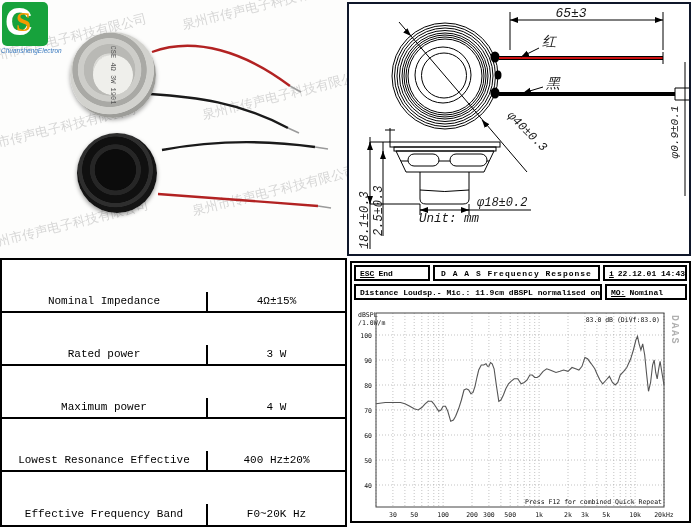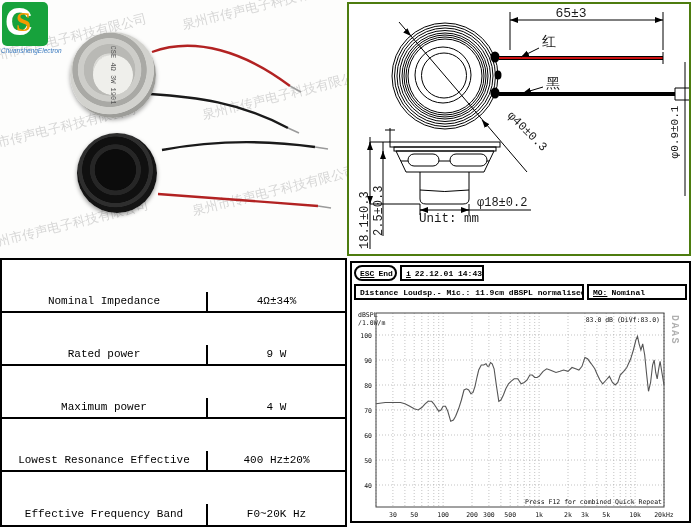--- a/index.html
+++ b/index.html
@@ -24,43 +24,43 @@
     box-shadow:0 2px 4px rgba(0,0,0,.35);}
   #speaker-top .label{position:absolute;left:23px;top:23px;width:40px;height:40px;border-radius:50%;
     background:radial-gradient(circle,#efefeb 0 70%,#d8d8d2 71% 100%);display:flex;align-items:center;justify-content:center;}
   #speaker-top .label span{display:block;transform:rotate(90deg);font-size:7px;color:#555;white-space:nowrap;}
   #speaker-bottom{left:77px;top:133px;width:80px;height:80px;
     background:radial-gradient(circle at 48% 46%, #0c0c0c 0 34%, #262626 35% 42%, #101010 43% 55%,
       #2e2e2e 56% 62%, #141414 63% 78%, #3a3a3a 79% 88%, #080808 89% 100%);
     box-shadow:0 2px 4px rgba(0,0,0,.4);}
   
   #drawing-panel{position:absolute;left:347px;top:2px;width:344px;height:254px;background:#fff;
-    border:2px solid #4d7c0f;box-sizing:border-box;}
+    border:2px solid #0f172a;box-sizing:border-box;font-style:italic;}
   #drawing-panel svg{position:absolute;left:0;top:0;}
   .dimtxt{font-family:"Liberation Mono","DejaVu Sans Mono",monospace;fill:#1a1a1a;}
   
   #spec-table{position:absolute;left:0;top:258px;width:347px;height:269px;box-sizing:border-box;
     border:2px solid #000;display:grid;grid-template-columns:206px 1fr;grid-auto-rows:1fr;}
   .cell{border-right:2px solid #000;border-bottom:2px solid #000;display:flex;align-items:center;
     justify-content:center;text-align:center;font-size:11px;color:#000;padding:0 6px;line-height:1.35;margin-top:32px;}
   .cell.val{border-right:none;}
   .cell.last{border-bottom:none;}
   
   #daas-panel{position:absolute;left:348px;top:259px;width:345px;height:268px;background:#fff;}
   #daas-window{position:absolute;left:2px;top:2px;right:2px;bottom:4px;border:2px solid #000;background:#fff;}
   .daas-row{position:absolute;left:2px;right:2px;display:flex;gap:3px;}
   #daas-row1{top:2px;height:16px;}
   #daas-row2{top:21px;height:16px;}
   .dbox{border:2px solid #000;box-sizing:border-box;font-size:8px;font-weight:bold;color:#000;
     display:flex;align-items:center;padding:0 4px;white-space:nowrap;overflow:hidden;background:#fff;}
-  #esc-box{width:43px;border-radius:8px;}
+  #esc-box{width:76px;}
   #title-box{flex:1;justify-content:center;letter-spacing:1px;}
   #date-box{width:84px;}
   #subtitle-box{flex:1;font-weight:bold;}
-  #mode-box{width:100px;}
+  #mode-box{width:82px;}
   .hotkey{text-decoration:underline;margin-right:4px;}
   #fr-chart{position:absolute;left:4px;top:42px;}
   .axlabel{font-size:6.5px;font-family:"DejaVu Sans Mono",monospace;fill:#111;}
 </style>
 </head>
 <body>
 
 <div id="stage">
 
   <div id="photo-panel">
@@ -190,37 +190,40 @@
       <text class="dimtxt" x="0" y="0" font-size="11" text-anchor="middle" transform="translate(329,128) rotate(-90)">φ0.9±0.1</text>
       <text class="dimtxt" x="0" y="0" font-size="12" transform="translate(19,245) rotate(-90)">18.1±0.3</text>
       <text class="dimtxt" x="0" y="0" font-size="12" transform="translate(33,232) rotate(-90)">2.5±0.3</text>
       <text class="dimtxt" x="128" y="202" font-size="12">φ18±0.2</text>
       <text class="dimtxt" x="70" y="218" font-size="12.5">Unit: mm</text>
     </svg>
   </div>
 
   <div id="spec-table">
       <div class="cell">Nominal Impedance</div>
-      <div class="cell val">4Ω±34%</div>
+      <div class="cell val">4Ω±15%</div>
       <div class="cell">Rated power</div>
-      <div class="cell val">9 W</div>
+      <div class="cell val">3 W</div>
       <div class="cell">Maximum power</div>
       <div class="cell val">4 W</div>
       <div class="cell">Lowest Resonance Effective</div>
       <div class="cell val">400 Hz±20%</div>
       <div class="cell last">Effective Frequency Band</div>
       <div class="cell val last">F0~20K Hz</div>
     </div>
 
   <div id="daas-panel">
     <div id="daas-window">
       <div class="daas-row" id="daas-row1">
         <div class="dbox" id="esc-box">
           <span class="hotkey">ESC</span>
           <span>End</span>
+        </div>
+        <div class="dbox" id="title-box">
+          <span>D A A S  Frequency Response</span>
         </div>
         <div class="dbox" id="date-box">
           <span class="hotkey">i</span>
           <span>22.12.01 14:43</span>
         </div>
       </div>
       <div class="daas-row" id="daas-row2">
         <div class="dbox" id="subtitle-box">
           <span>Distance Loudsp.- Mic.: 11.9cm dBSPL normalised on 1 Meter</span>
         </div>

